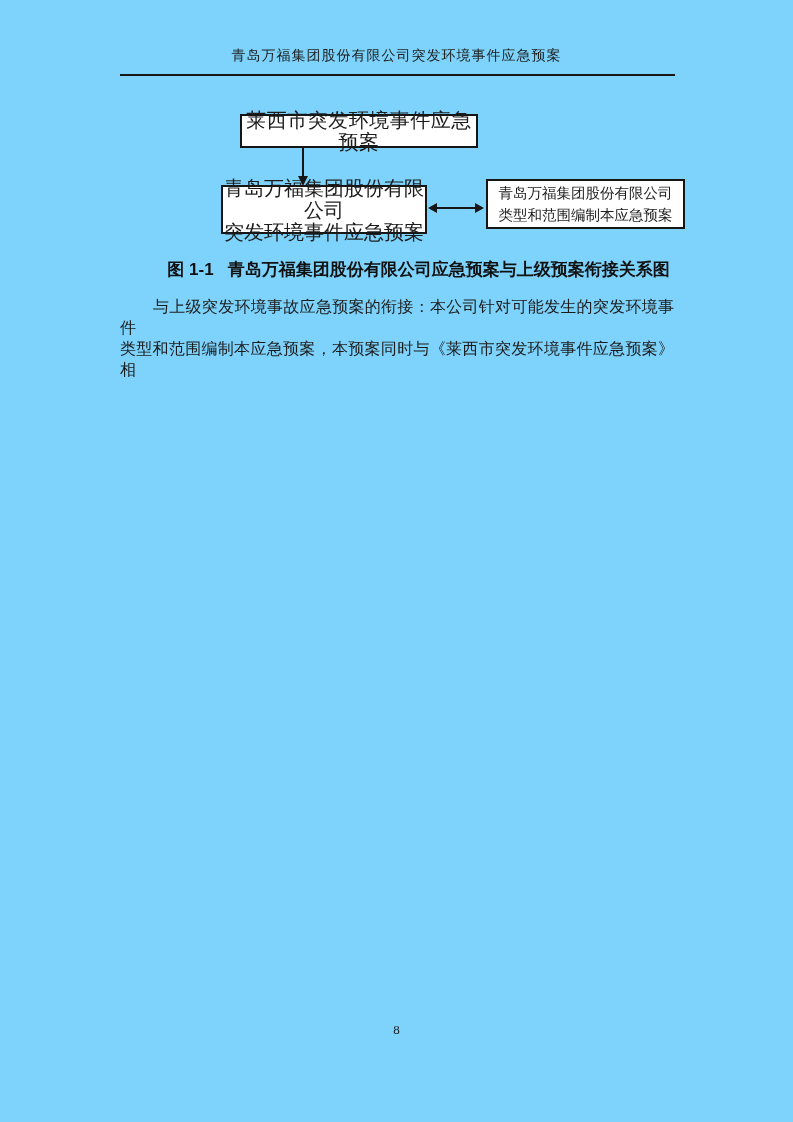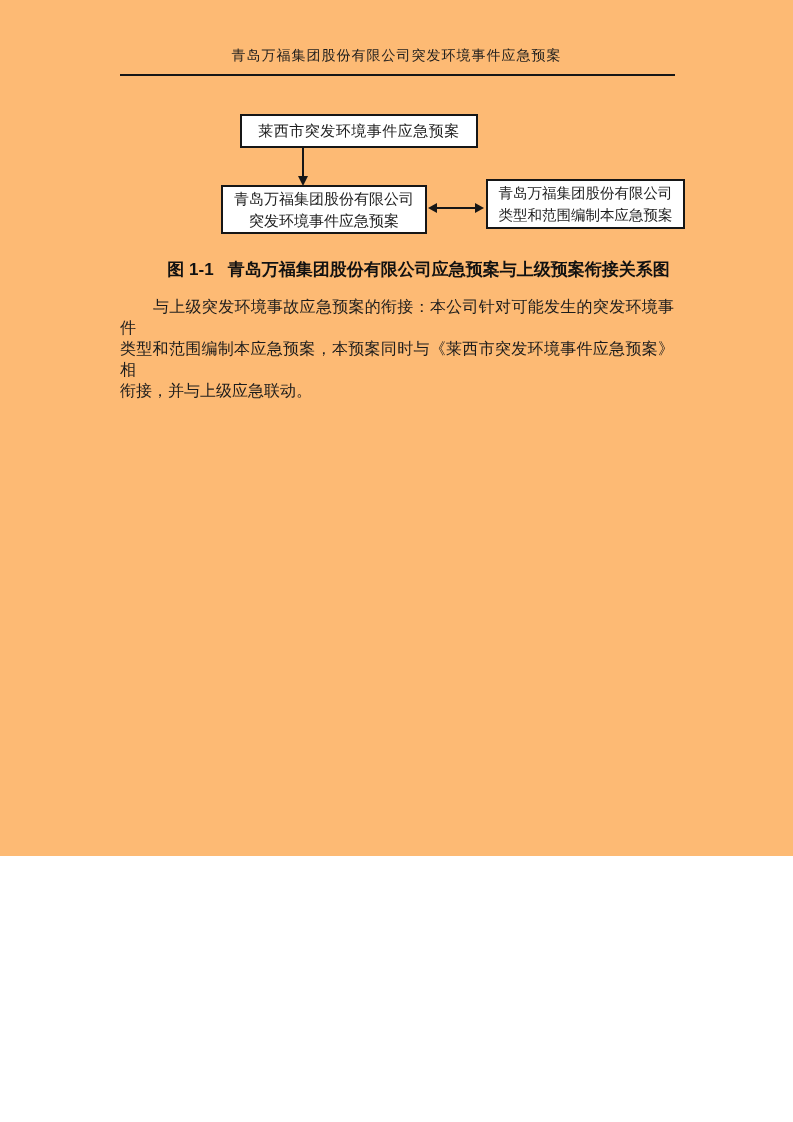--- a/index.html
+++ b/index.html
@@ -3,22 +3,22 @@
 <meta charset="utf-8">
 <style>
   html, body {
     margin: 0;
     padding: 0;
     background: #ffffff;
   }
   .page {
     position: relative;
     width: 793px;
-    height: 856px;
-    background: #fdba74;
+    height: 1122px;
+    background: #7dd3fc;
     overflow: hidden;
     font-family: "Liberation Serif", "DejaVu Serif", serif;
     color: #1c1c1c;
   }
 
   
   .header-title {
     position: absolute;
     top: 47px;
     left: 0;
@@ -40,21 +40,21 @@
   
   .box {
     position: absolute;
     box-sizing: border-box;
     border: 2px solid #161616;
     display: flex;
     flex-direction: column;
     align-items: center;
     justify-content: center;
     text-align: center;
-    font-size: 15px;
+    font-size: 20px;
     line-height: 22px;
     background: #ffffff;
   }
   .box-top {
     left: 240px;
     top: 114px;
     width: 238px;
     height: 34px;
     letter-spacing: 0.5px;
   }
@@ -167,18 +167,17 @@
     <div>类型和范围编制本应急预案</div>
   </div>
 
   <div class="figure-caption">
     <span class="fig-label">图 1-1</span><span class="fig-title">青岛万福集团股份有限公司应急预案与上级预案衔接关系图</span>
   </div>
 
   <div class="body-text">
     <div class="line indent just">与上级突发环境事故应急预案的衔接：本公司针对可能发生的突发环境事件</div>
     <div class="line just">类型和范围编制本应急预案，本预案同时与《莱西市突发环境事件应急预案》相</div>
-    <div class="line">衔接，并与上级应急联动。</div>
   </div>
 
   <div class="page-number">8</div>
 
 </div>
 
 </body></html>

